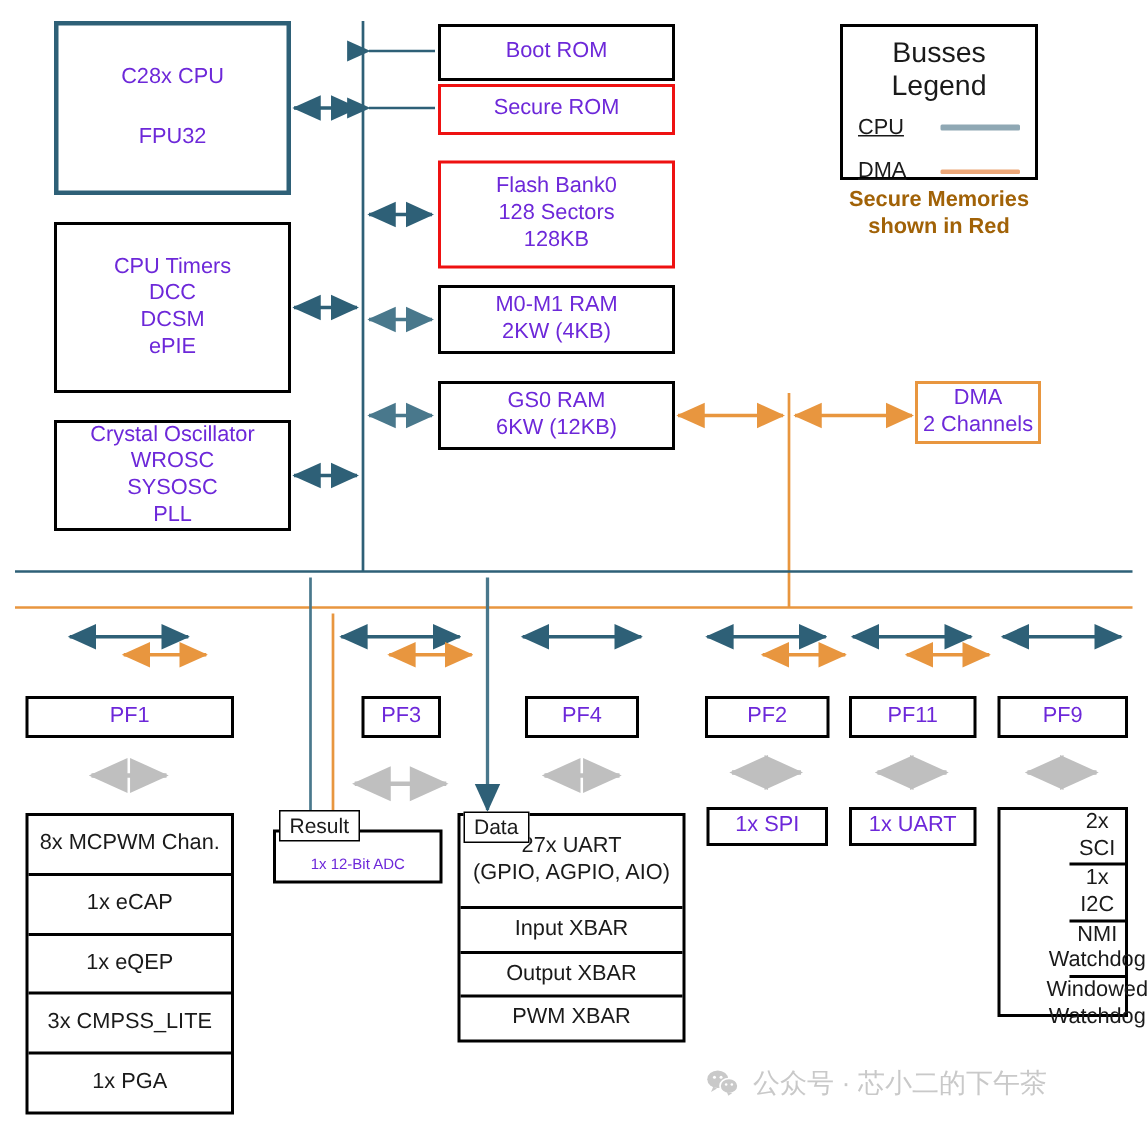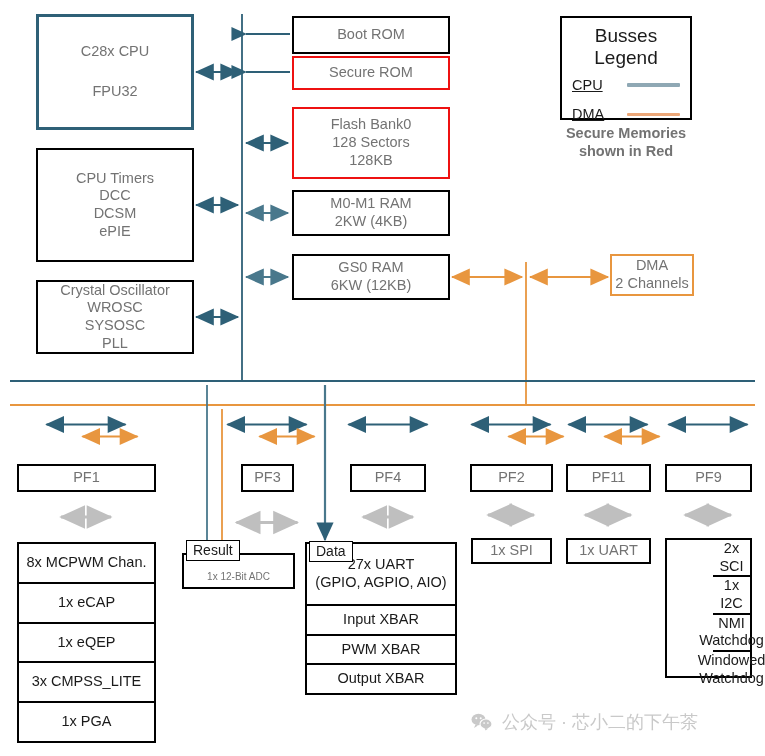--- a/index.html
+++ b/index.html
@@ -18,21 +18,21 @@
     position:absolute;
     box-sizing:border-box;
     background:#ffffff;
     display:flex;
     flex-direction:column;
     align-items:center;
     justify-content:center;
     text-align:center;
     line-height:1.22;
     font-size:14.5px;
-    color:#737373;
+    color:#6d28d9;
     border:2.5px solid #000000;
   }
   .box.teal{border:3px solid #2e6077;}
   .box.red{border:2.8px solid #ee1111;}
   .box.orange{border:2.5px solid #e8963f;}
 
   .stack{
     position:absolute;
     box-sizing:border-box;
     background:#fff;
@@ -74,21 +74,21 @@
     padding:7px 10px 6px 10px;
   }
   .legend-title{font-size:19px;margin-bottom:8px;text-align:center;}
   .legend-row{display:flex;align-items:center;font-size:14.5px;margin-bottom:13px;}
   .legend-row:last-child{margin-bottom:2px;}
   .legend-row .lbl{width:62px;text-decoration:underline;}
   .legend-row .swatch{width:60px;height:4px;border-radius:1px;}
   .secure-note{
     position:absolute;
     text-align:center;
-    color:#737373;
+    color:#a16207;
     font-size:14.5px;
     line-height:1.25;
     font-weight:600;
     width:170px;
   }
 
   .watermark{
     position:absolute;
     display:flex;
     align-items:center;
@@ -294,24 +294,24 @@
 
   <div class="stack" style="left:305px;top:542px;width:152px;height:153px;">
     <div class="cell" style="flex:0 0 62px;">
       <span>27x UART</span>
       <span>(GPIO, AGPIO, AIO)</span>
     </div>
     <div class="cell">
       <span>Input XBAR</span>
     </div>
     <div class="cell">
+      <span>Output XBAR</span>
+    </div>
+    <div class="cell">
       <span>PWM XBAR</span>
-    </div>
-    <div class="cell">
-      <span>Output XBAR</span>
     </div>
   </div>
   <div class="tag" style="left:309px;top:541px;">
     <span>Data</span>
   </div>
 
   <div class="box" style="left:471px;top:538px;width:81px;height:26px;">
     <div>1x SPI</div>
   </div>
   <div class="box" style="left:566px;top:538px;width:85px;height:26px;">

